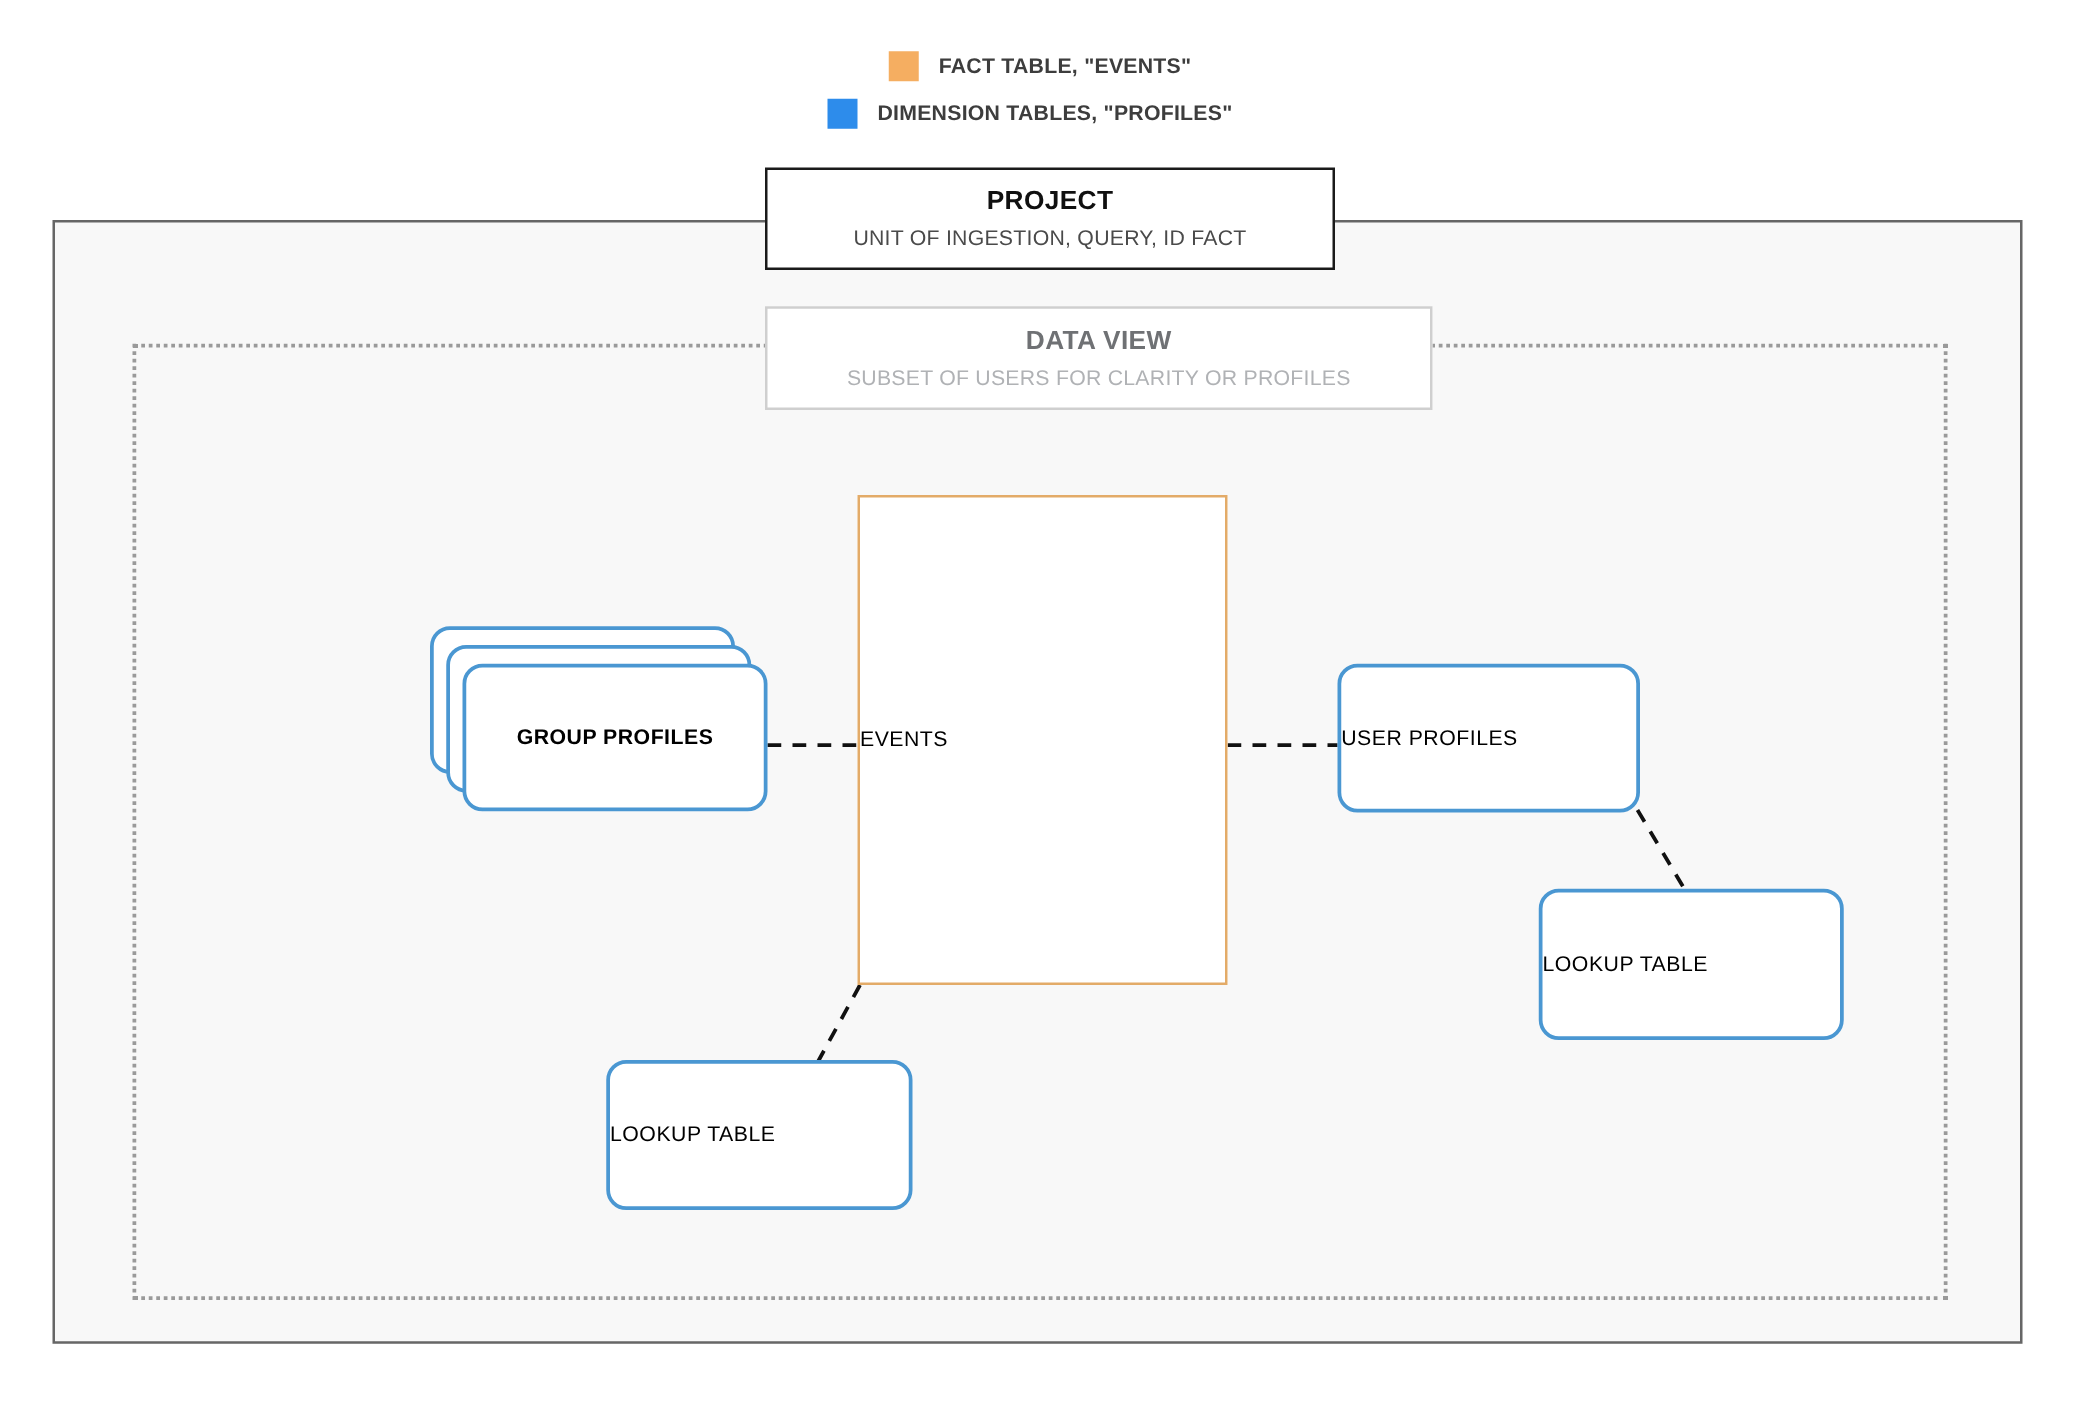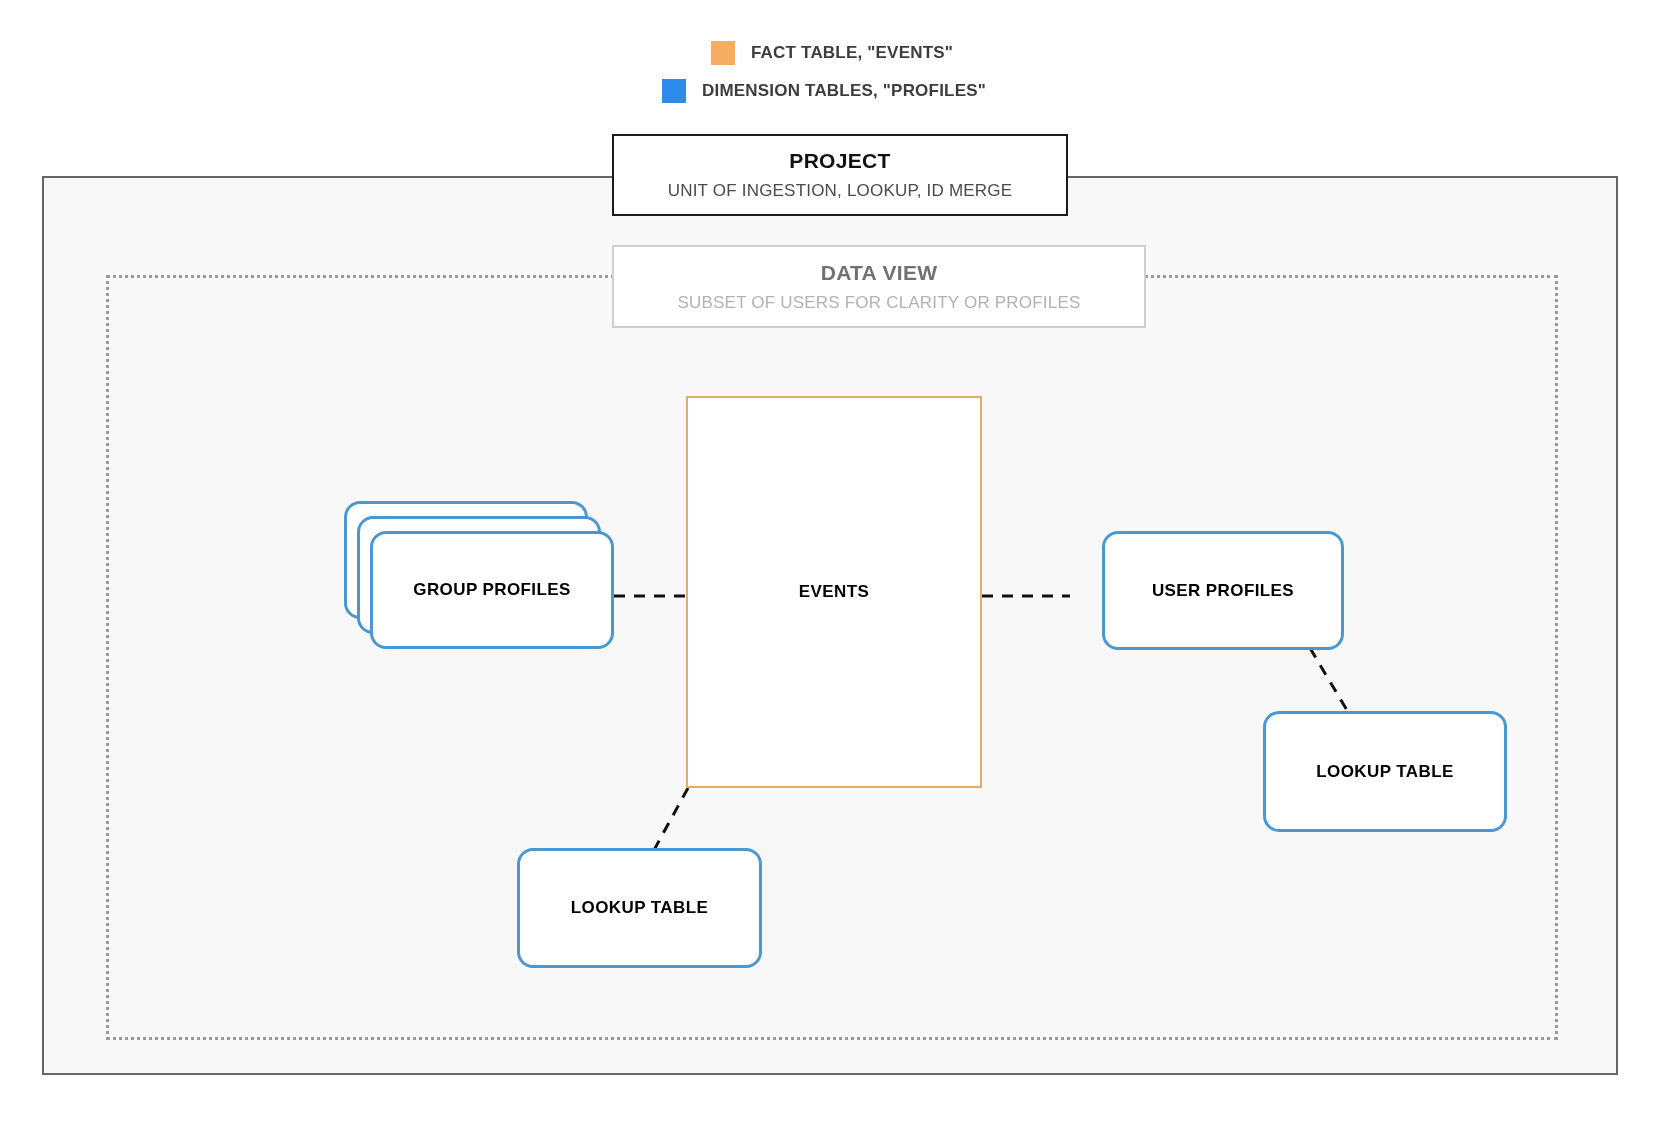--- a/index.html
+++ b/index.html
@@ -114,30 +114,28 @@
   .dataview-label .title { color: #6f7174; }
   .dataview-label .subtitle { color: #b0b2b5; }
 
   
   .node {
     position: absolute;
     box-sizing: border-box;
     background: #ffffff;
     display: flex;
     align-items: center;
-    justify-content: center;
-    font-size: 17px;
-    font-weight: bold;
+    font-size: 17px;
+    font-weight: normal;
     color: #000000;
     letter-spacing: 0.4px;
   }
   .node-blue {
     border: 3px solid #4a97d2;
     border-radius: 16px;
-    margin-left: 32px;
   }
   .node-orange {
     border: 2px solid #e3ab68;
     border-radius: 0;
   }
 
   
   .stack {
     position: absolute;
     left: 344px;
@@ -232,21 +230,21 @@
 
     <line x1="982" y1="596" x2="1070" y2="596" stroke="#111111" stroke-width="3" stroke-dasharray="11 9"></line>
 
     <line x1="688" y1="788" x2="654" y2="850" stroke="#111111" stroke-width="3" stroke-dasharray="11 9"></line>
 
     <line x1="1310" y1="648" x2="1348" y2="712" stroke="#111111" stroke-width="3" stroke-dasharray="11 9"></line>
   </svg>
 
   <div class="label-box project-label">
     <div class="title">PROJECT</div>
-    <div class="subtitle">UNIT OF INGESTION, LOOKUP, ID MERGE</div>
+    <div class="subtitle">UNIT OF INGESTION, QUERY, ID FACT</div>
   </div>
 
   <div class="label-box dataview-label">
     <div class="title">DATA VIEW</div>
     <div class="subtitle">SUBSET OF USERS FOR CLARITY OR PROFILES</div>
   </div>
 
   <div class="stack">
     <div class="stack-layer l1"></div>
     <div class="stack-layer l2"></div>

